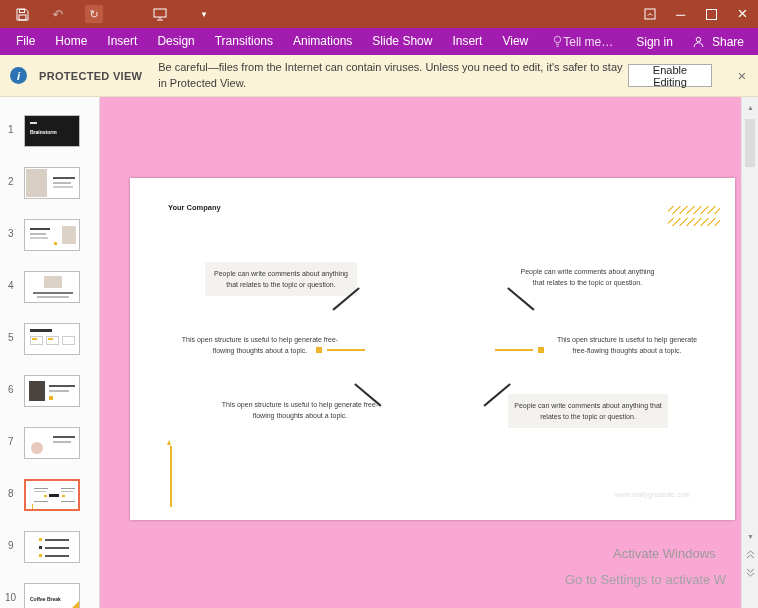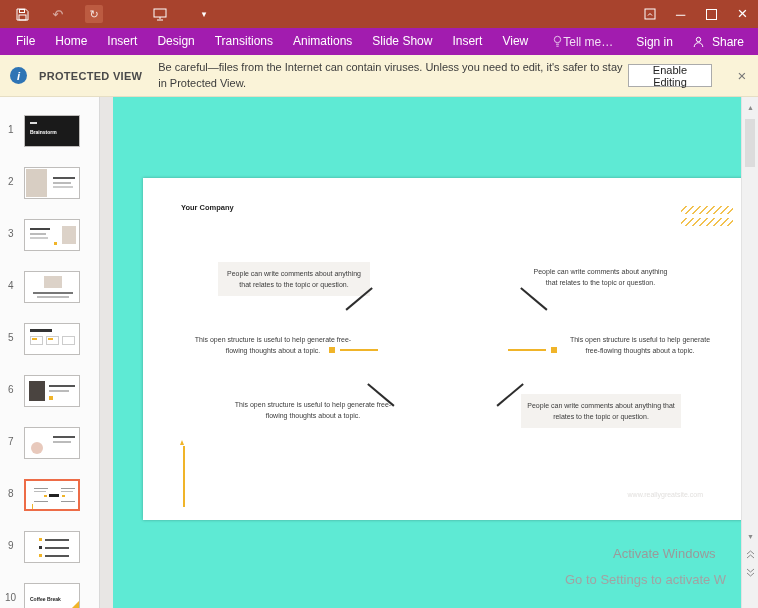--- a/index.html
+++ b/index.html
@@ -33,21 +33,21 @@
   .pv-close { width:28px; height:28px; display:flex; align-items:center; justify-content:center; color:#777; font-size:15px; margin-right:4px; }
   
   .panel { position:absolute; top:97px; left:0; width:100px; bottom:0; background:#FBFBFB; border-right:1px solid #D9D9D9; box-sizing:border-box; z-index:5; }
   .trow { position:absolute; left:0; width:100%; height:34px; }
   .tnum { position:absolute; left:8px; top:9px; font-size:10px; color:#666; }
   .tbox { position:absolute; left:24px; top:0; width:56px; height:32px; background:#fff; border:1px solid #BFBDBB; box-sizing:border-box; overflow:hidden; }
   .tbox.sel { border:2px solid #ED6C47; }
   .a { position:absolute; }
   .cap { position:absolute; font-weight:bold; font-size:5px; line-height:1; white-space:nowrap; }
   
-  .canvas { position:absolute; top:97px; left:100px; right:17px; bottom:0; background:#5eead4;margin-left:13px; }
+  .canvas { position:absolute; top:97px; left:100px; right:17px; bottom:0; background:#f9a8d4; }
   .slide { position:absolute; left:30px; top:81px; width:605px; height:342px; background:#fff; box-shadow:0 0 3px rgba(0,0,0,.28); }
   .company { position:absolute; left:38px; top:25px; font-size:7.5px; font-weight:bold; color:#1f1f1f; }
   .hstrip { position:absolute; width:52px; height:8px; background:repeating-linear-gradient(135deg, transparent 0 3.4px, #F2C14E 3.4px 4.9px); }
   .center-title { position:absolute; left:243px; top:149px; width:120px; text-align:center; font-size:15px; font-weight:bold; color:#1b1b1b; line-height:1.45; letter-spacing:.2px; }
   .note { position:absolute; font-size:7px; line-height:1.6; color:#3b3b3b; text-align:center; }
   .note.boxed { background:#F4F2EF; padding:6px; }
   .cline { position:absolute; width:34px; height:1.6px; background:#2d2d2d; }
   .ysq { position:absolute; width:6px; height:6px; background:#F0B429; }
   .yline { position:absolute; width:38px; height:1.6px; background:#F0B429; }
   .yvline { position:absolute; left:40px; top:268px; width:1.5px; height:61px; background:#F0B429; }

